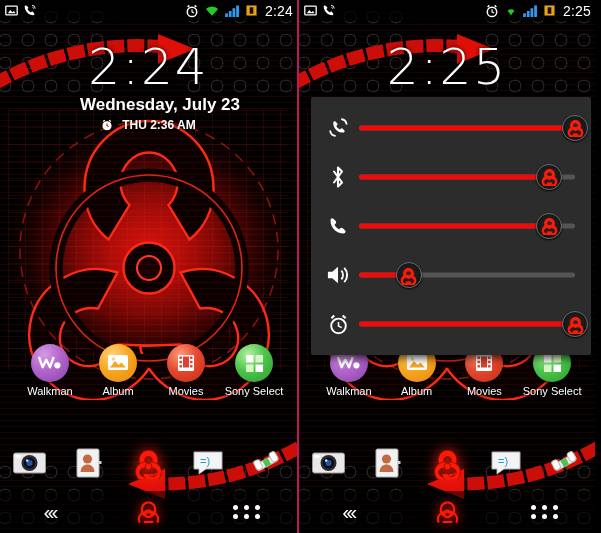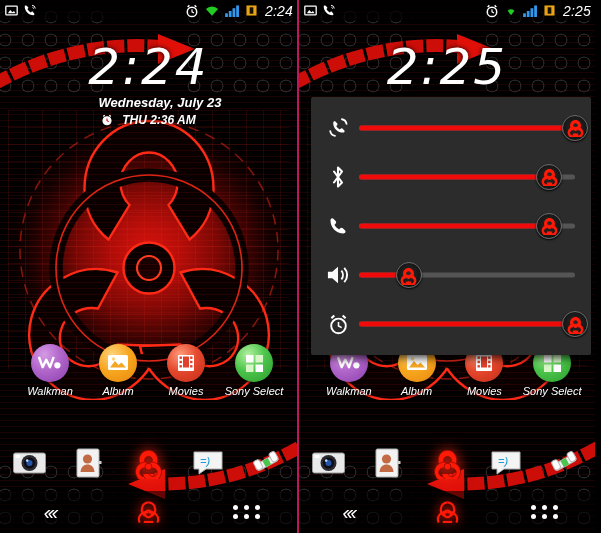--- a/index.html
+++ b/index.html
@@ -2,21 +2,21 @@
 <html><head>
 <meta charset="utf-8">
 <style>
   * { box-sizing: border-box; margin: 0; padding: 0; }
   html, body {
     width: 601px; height: 533px;
     background: #000;
     font-family: "Liberation Sans", sans-serif;
     overflow: hidden;
   }
-  .stage { position: relative; width: 595px; height: 533px; display: flex; font-style: italic; }
+  .stage { position: relative; width: 595px; height: 533px; display: flex; }
 
   .panel {
     position: relative;
     width: 300px; height: 533px;
     overflow: hidden;
     background: #050000;
   }
   .panel.right { width: 301px; border-left: 2px solid #be185d; }
 
   
@@ -86,21 +86,21 @@
     color: #fff;
   }
   .clock-time {
     font-family: "DejaVu Sans", sans-serif;
     font-size: 50px; font-weight: 300; line-height: 54px;
     letter-spacing: 2px;
     color: #fff;
     text-shadow: 0 0 5px rgba(0,0,0,0.9);
   }
   .clock-date {
-    font-size: 13px; font-weight: 700; color: #fff;
+    font-size: 17px; font-weight: 700; color: #fff;
     margin-top: 1px; text-shadow: 0 0 4px #000; margin-left: 23px;
   }
   .clock-alarm {
     font-size: 12px; font-weight: 700; color: #fff;
     margin-top: 3px;
     display: flex; align-items: center; justify-content: center; gap: 9px;
     text-shadow: 0 0 4px #000;
   }
 
   

